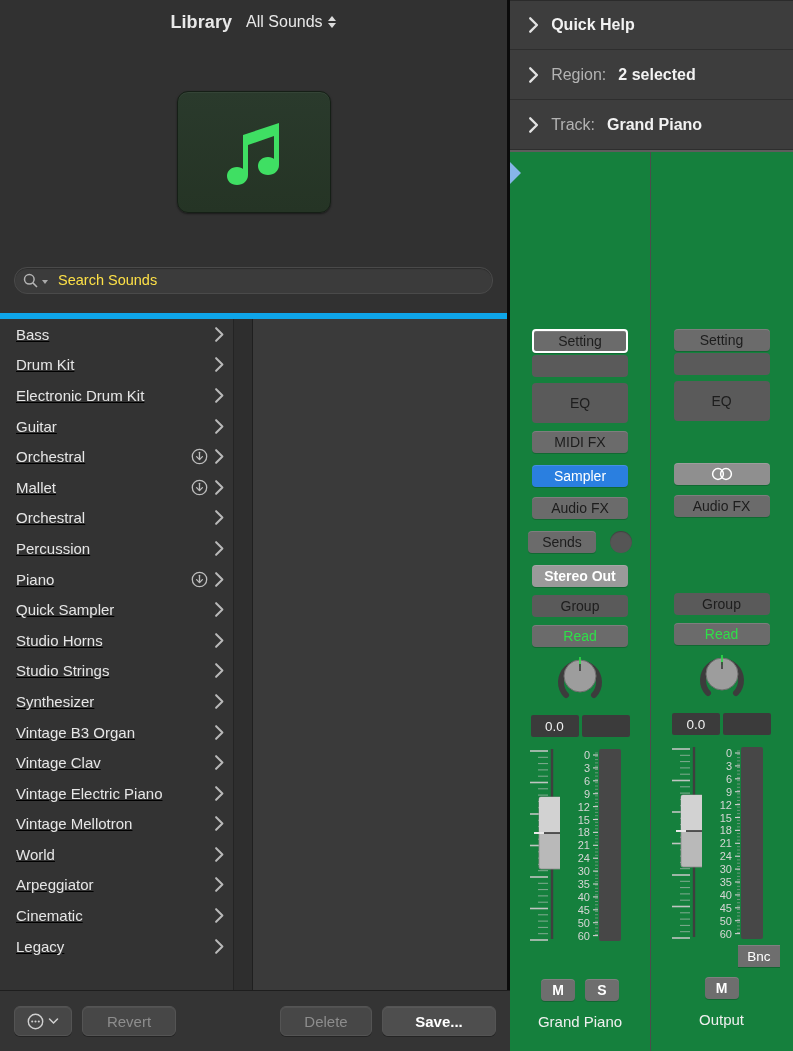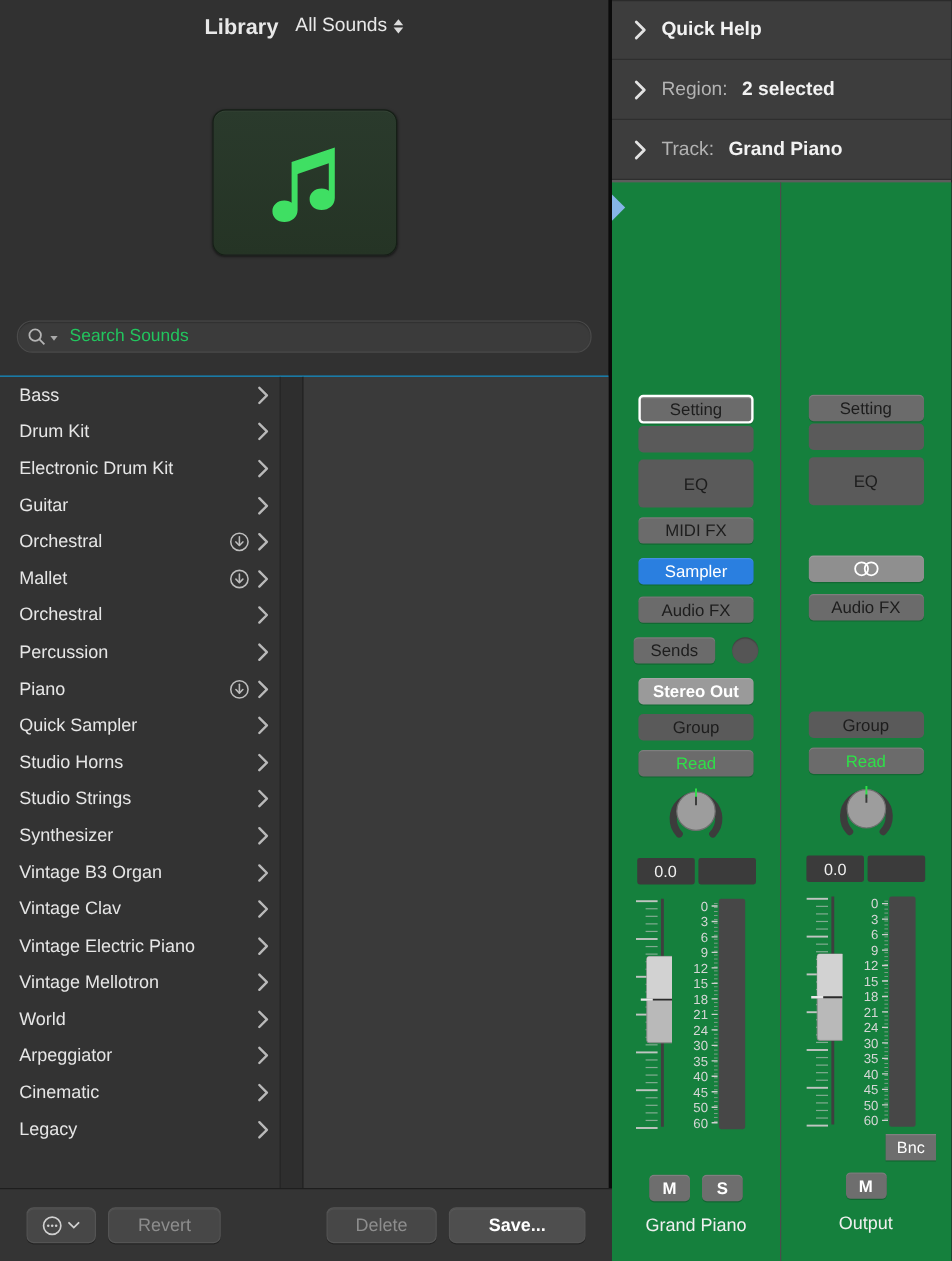--- a/index.html
+++ b/index.html
@@ -47,26 +47,27 @@
     flex:1; height:27px; border-radius:13px;
     background:#3b3b3b; border:1px solid #4a4a4a;
     display:flex; align-items:center; gap:2px; padding:0 8px;
     box-shadow:inset 0 1px 1px rgba(0,0,0,.25);
   }
   .search-field .mag{ flex:none; }
   .chev-dn-small{
     width:0;height:0;border-left:3.5px solid transparent;border-right:3.5px solid transparent;
     border-top:4px solid #a9a9a9; margin-left:2px; margin-top:3px;
   }
-  .search-ph{ font-size:14.5px; color:#22c55e; margin-left:8px; }
+  .search-ph{ font-size:14.5px; color:#fde047; margin-left:8px; }
 
   .lib-body{
     position:absolute; left:0; top:313px; right:0; bottom:61px;
     display:flex; background:#2f2f2f;
-    border-top:1px solid #0ea5e9;
+    border-top:6px solid #0ea5e9;
+    text-decoration:underline;
   }
   .col-list{
     width:234px; overflow:hidden; background:#333333;
     border-right:1px solid #242424;
   }
   .col-scroll{
     width:19px; background:#2e2e2e; border-right:1px solid #1f1f1f;
   }
   .col-detail{ flex:1; background:#3a3a3a; }
 
@@ -74,21 +75,21 @@
     height:30.6px; display:flex; align-items:center; padding:0 8px 0 16px;
     color:#e6e6e6; font-size:15px; gap:6px;
   }
   .lib-item .label{ flex:1; white-space:nowrap; }
   .dl-icon{ width:17px; height:17px; flex:none; }
   .chev-svg{ flex:none; }
 
   .lib-footer{
     position:absolute; left:0; bottom:0; width:510px; height:61px;
     background:#343434; border-top:1px solid #1e1e1e;
-    display:flex; align-items:center; padding:0 22px; gap:10px;
+    display:flex; align-items:center; padding:0 14px; gap:10px;
   }
   .btn{
     border-radius:6px; background:#474747; border:1px solid #545454;
     color:#cfcfcf; font-size:15px; height:30px;
     display:flex; align-items:center; justify-content:center;
     box-shadow:0 1px 0 rgba(0,0,0,.3), inset 0 1px 0 rgba(255,255,255,.06);
   }
   .btn.dim{ color:#8d8d8d; }
   .btn-more{ width:58px; gap:4px; }
   .btn-revert{ width:94px; }

